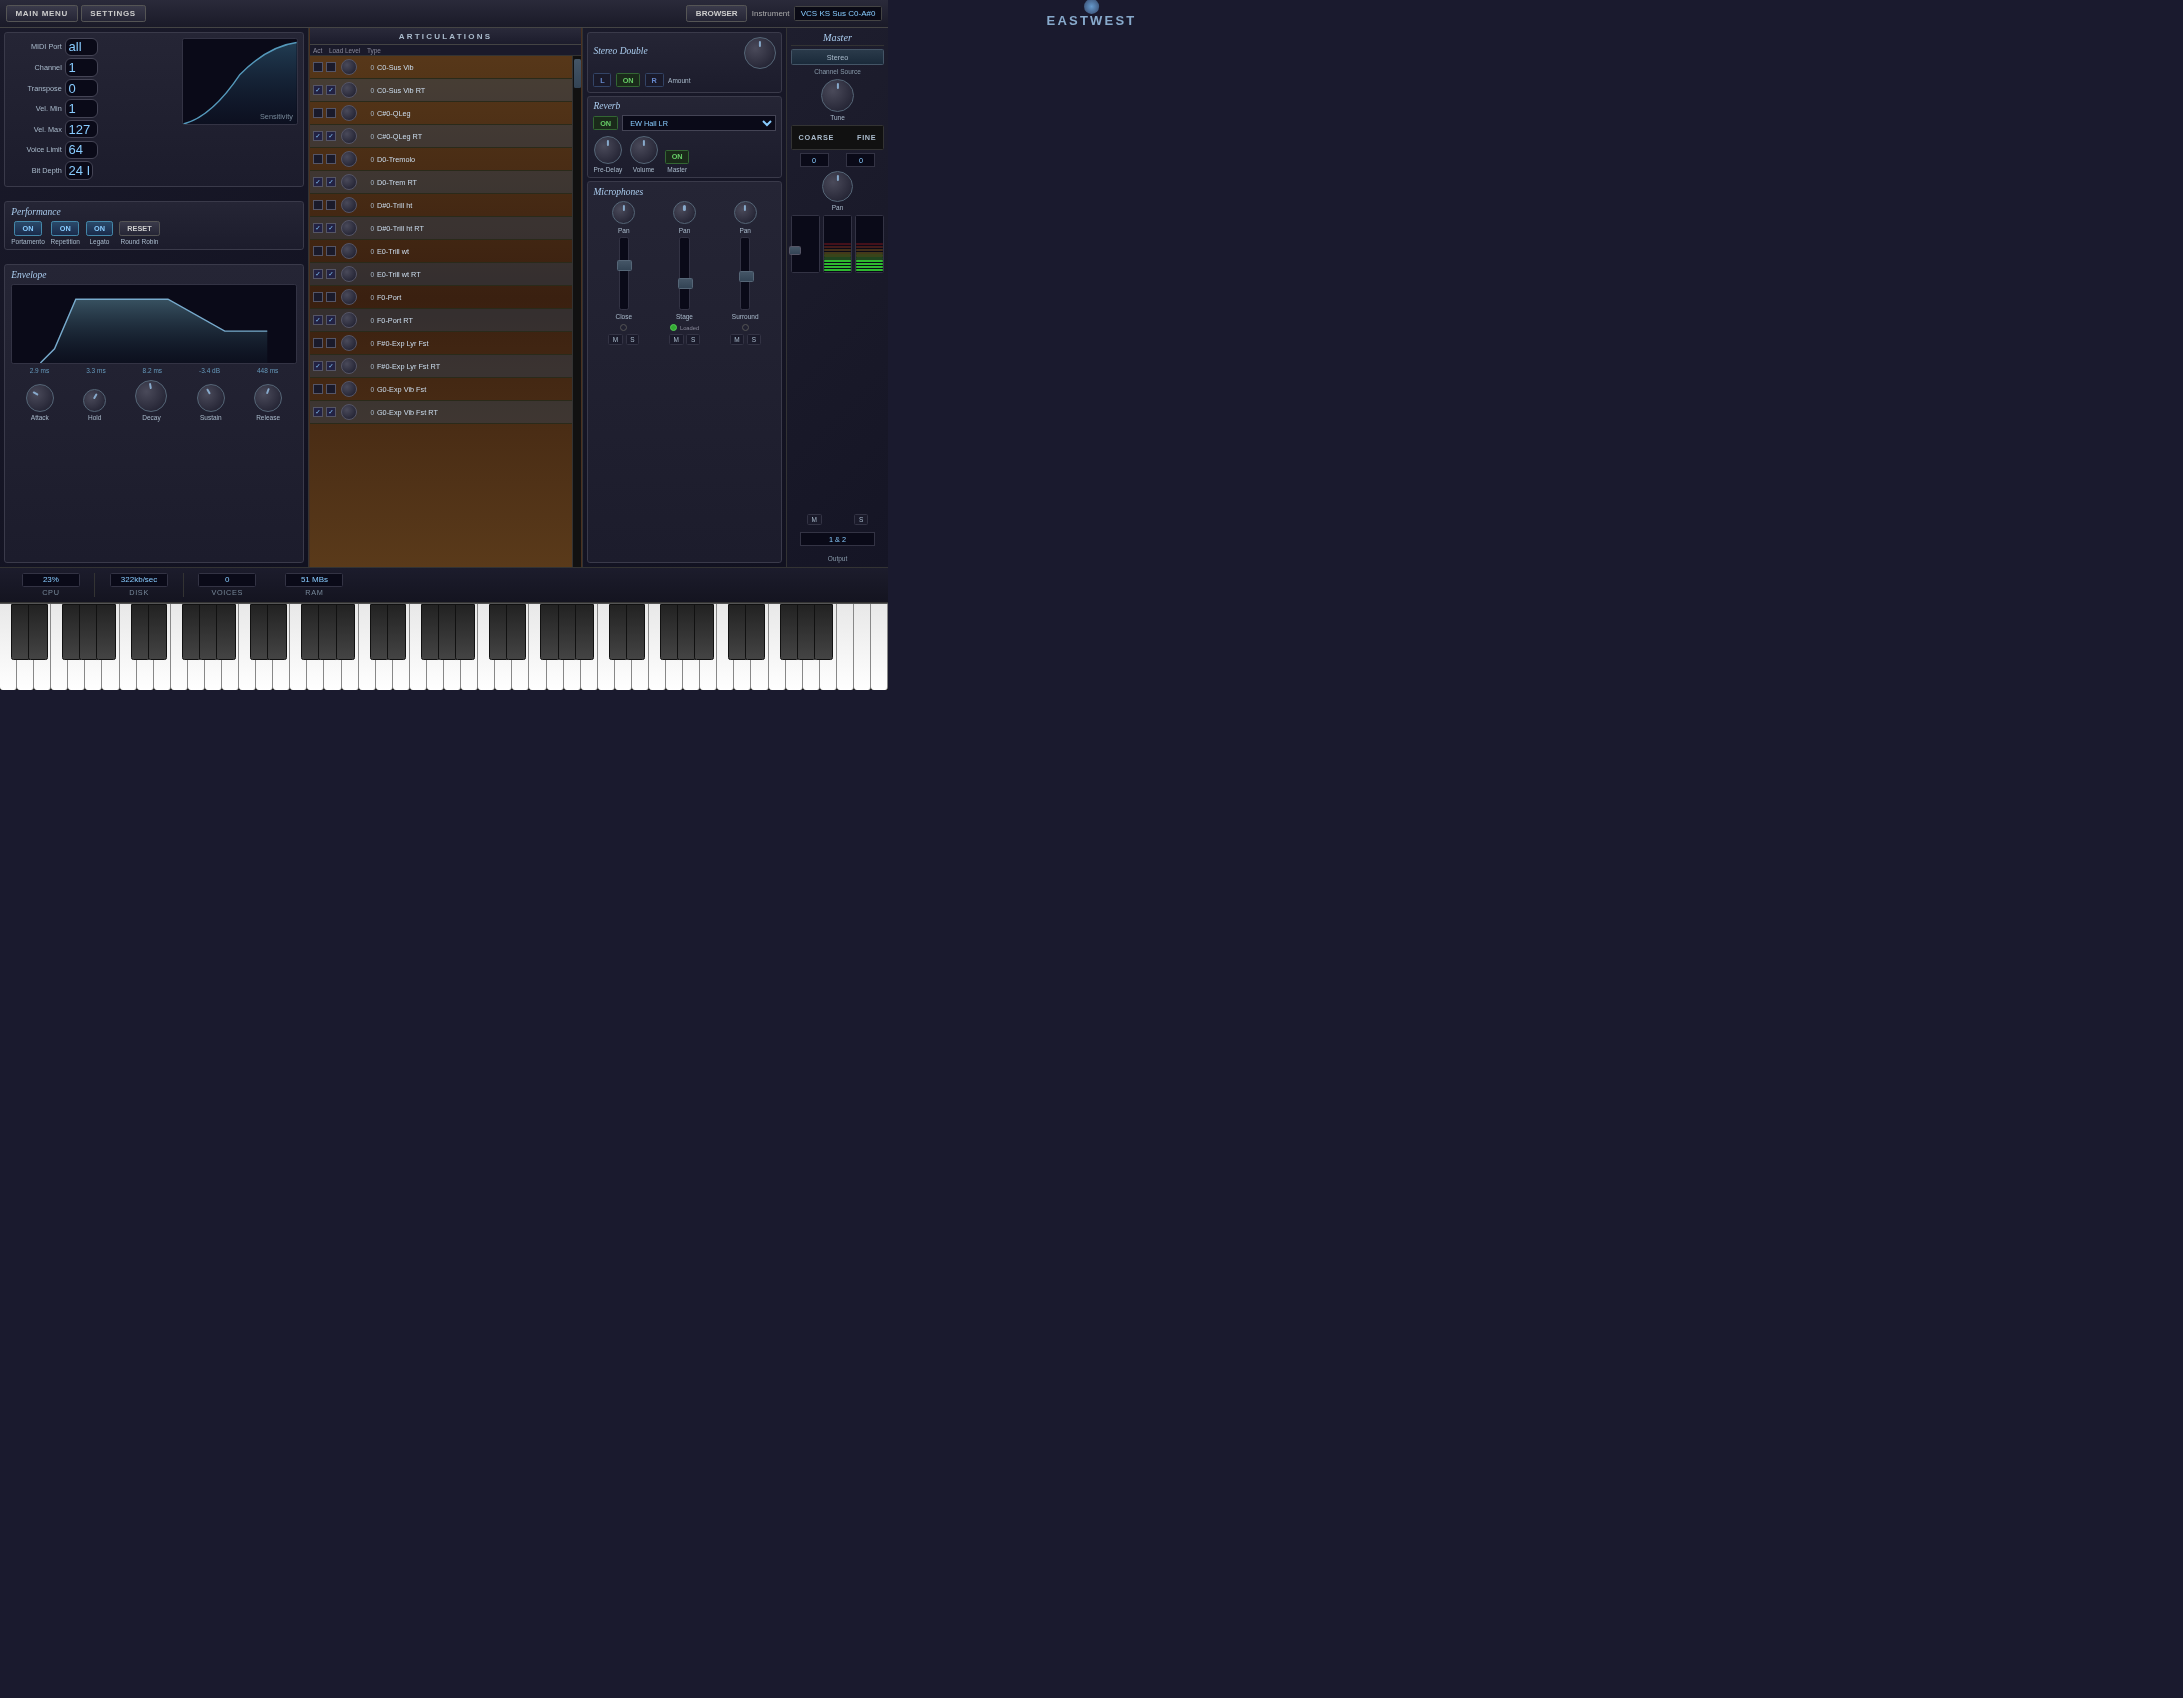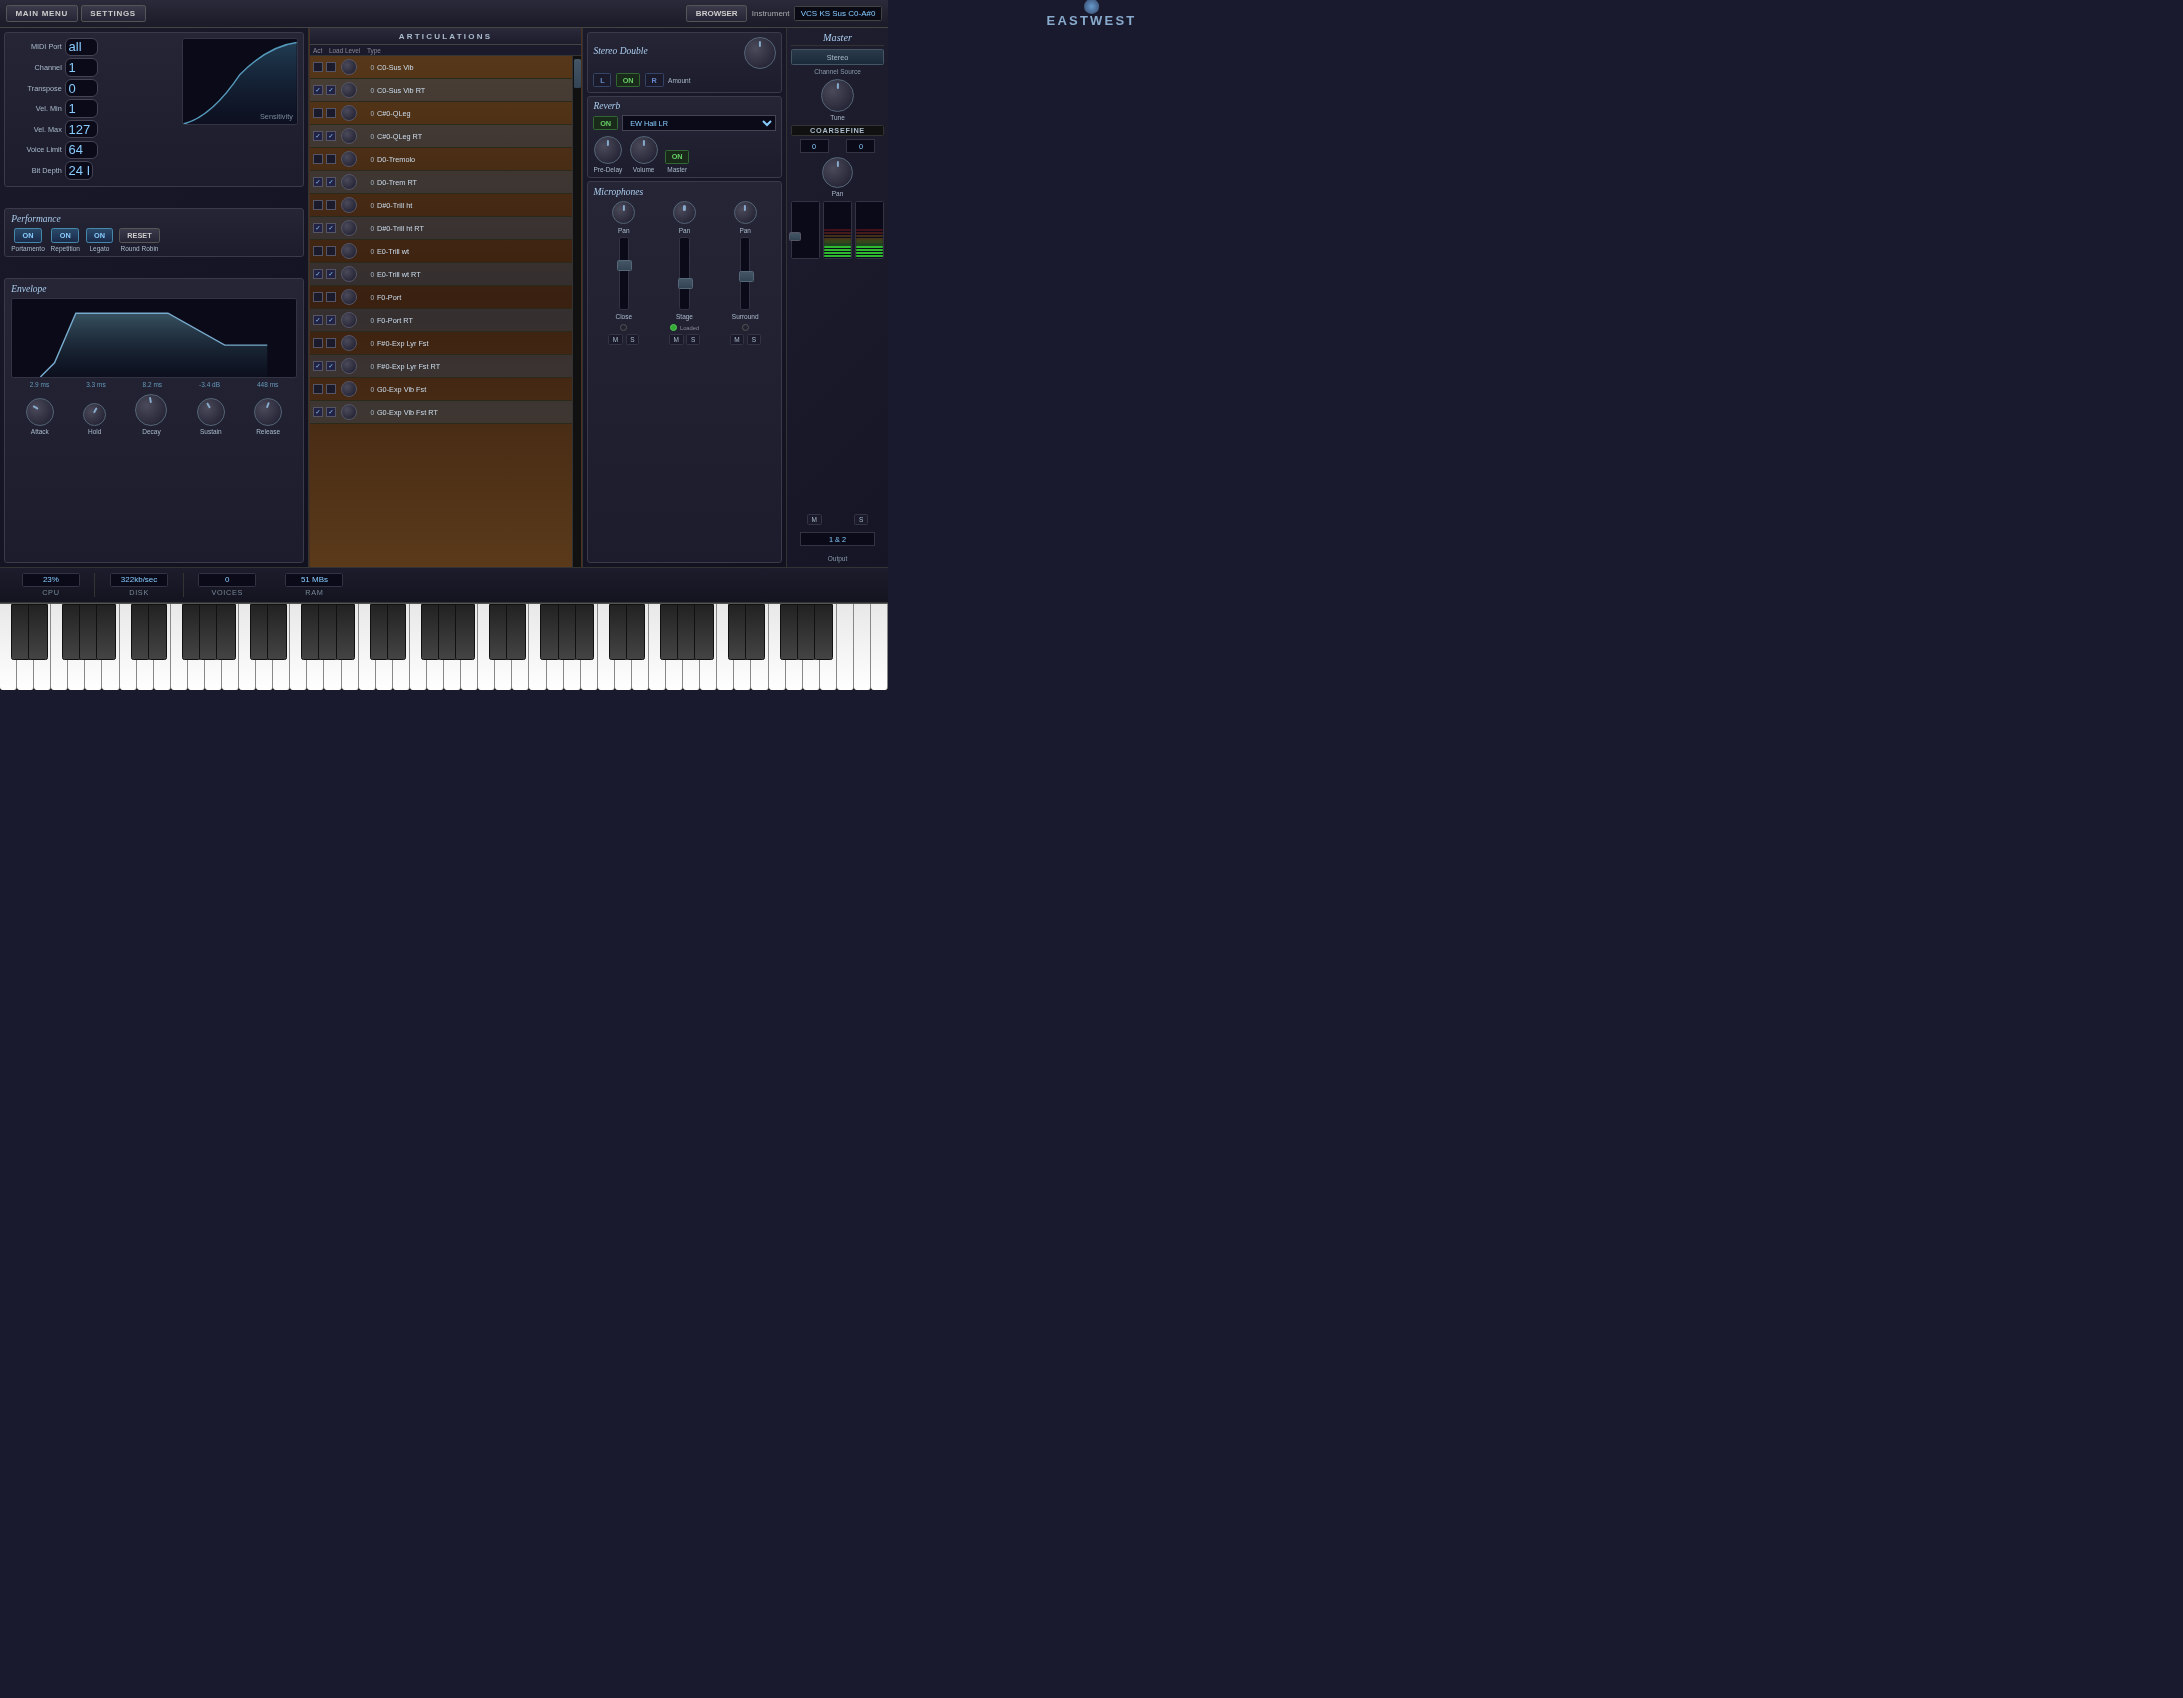--- a/index.html
+++ b/index.html
@@ -83,21 +83,21 @@
       background: linear-gradient(180deg, #1e1e2e 0%, #151525 100%);
     }
 
     
     .left-panel {
       width: 309px;
       min-width: 309px;
       padding: 4.4px;
       display: flex;
       flex-direction: column;
-      gap: 21px;
+      gap: 14px;
       background: linear-gradient(135deg, #1a1a2a 0%, #111120 100%);
       border-right: 0.7px solid #333;
     }
 
     
     .midi-section {
       background: linear-gradient(180deg, #252535 0%, #1c1c2c 100%);
       border: 0.7px solid #3a3a4a;
       border-radius: 2.9px;
       padding: 4.4px;
@@ -477,24 +477,24 @@
       color: #aabbcc;
       font-size: 7.3px;
       padding: 2.2px;
       text-align: center;
       border-radius: 1.5px;
       cursor: pointer;
     }
     .master-label { color: #889aaa; font-size: 6.5px; text-align: center; }
     .coarse-fine {
       display: flex;
-      justify-content: center;
+      justify-content: space-between;
       background: #111;
       border: 0.7px solid #333;
-      padding: 0;
+      padding: 7px;
       border-radius: 1.5px;
     }
     .cf-label { color: #aabbcc; font-size: 7.3px; font-weight: bold; letter-spacing: 0.7px; }
     .master-number-row {
       display: flex;
       justify-content: space-around;
     }
     .master-num {
       background: #0a0a18;
       border: 0.7px solid #334;

